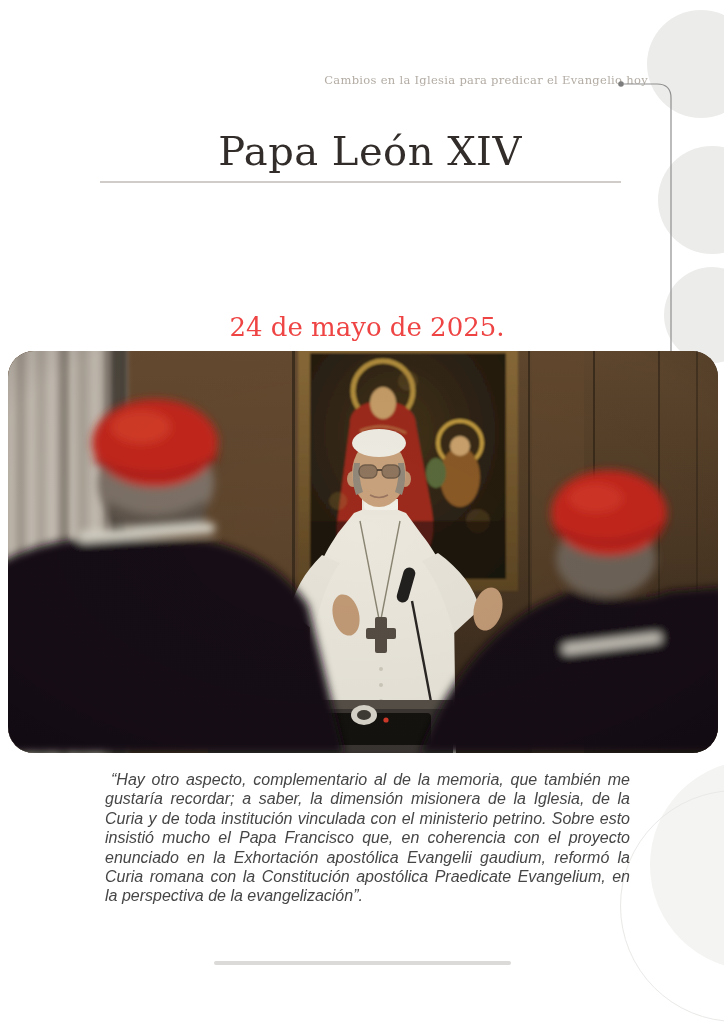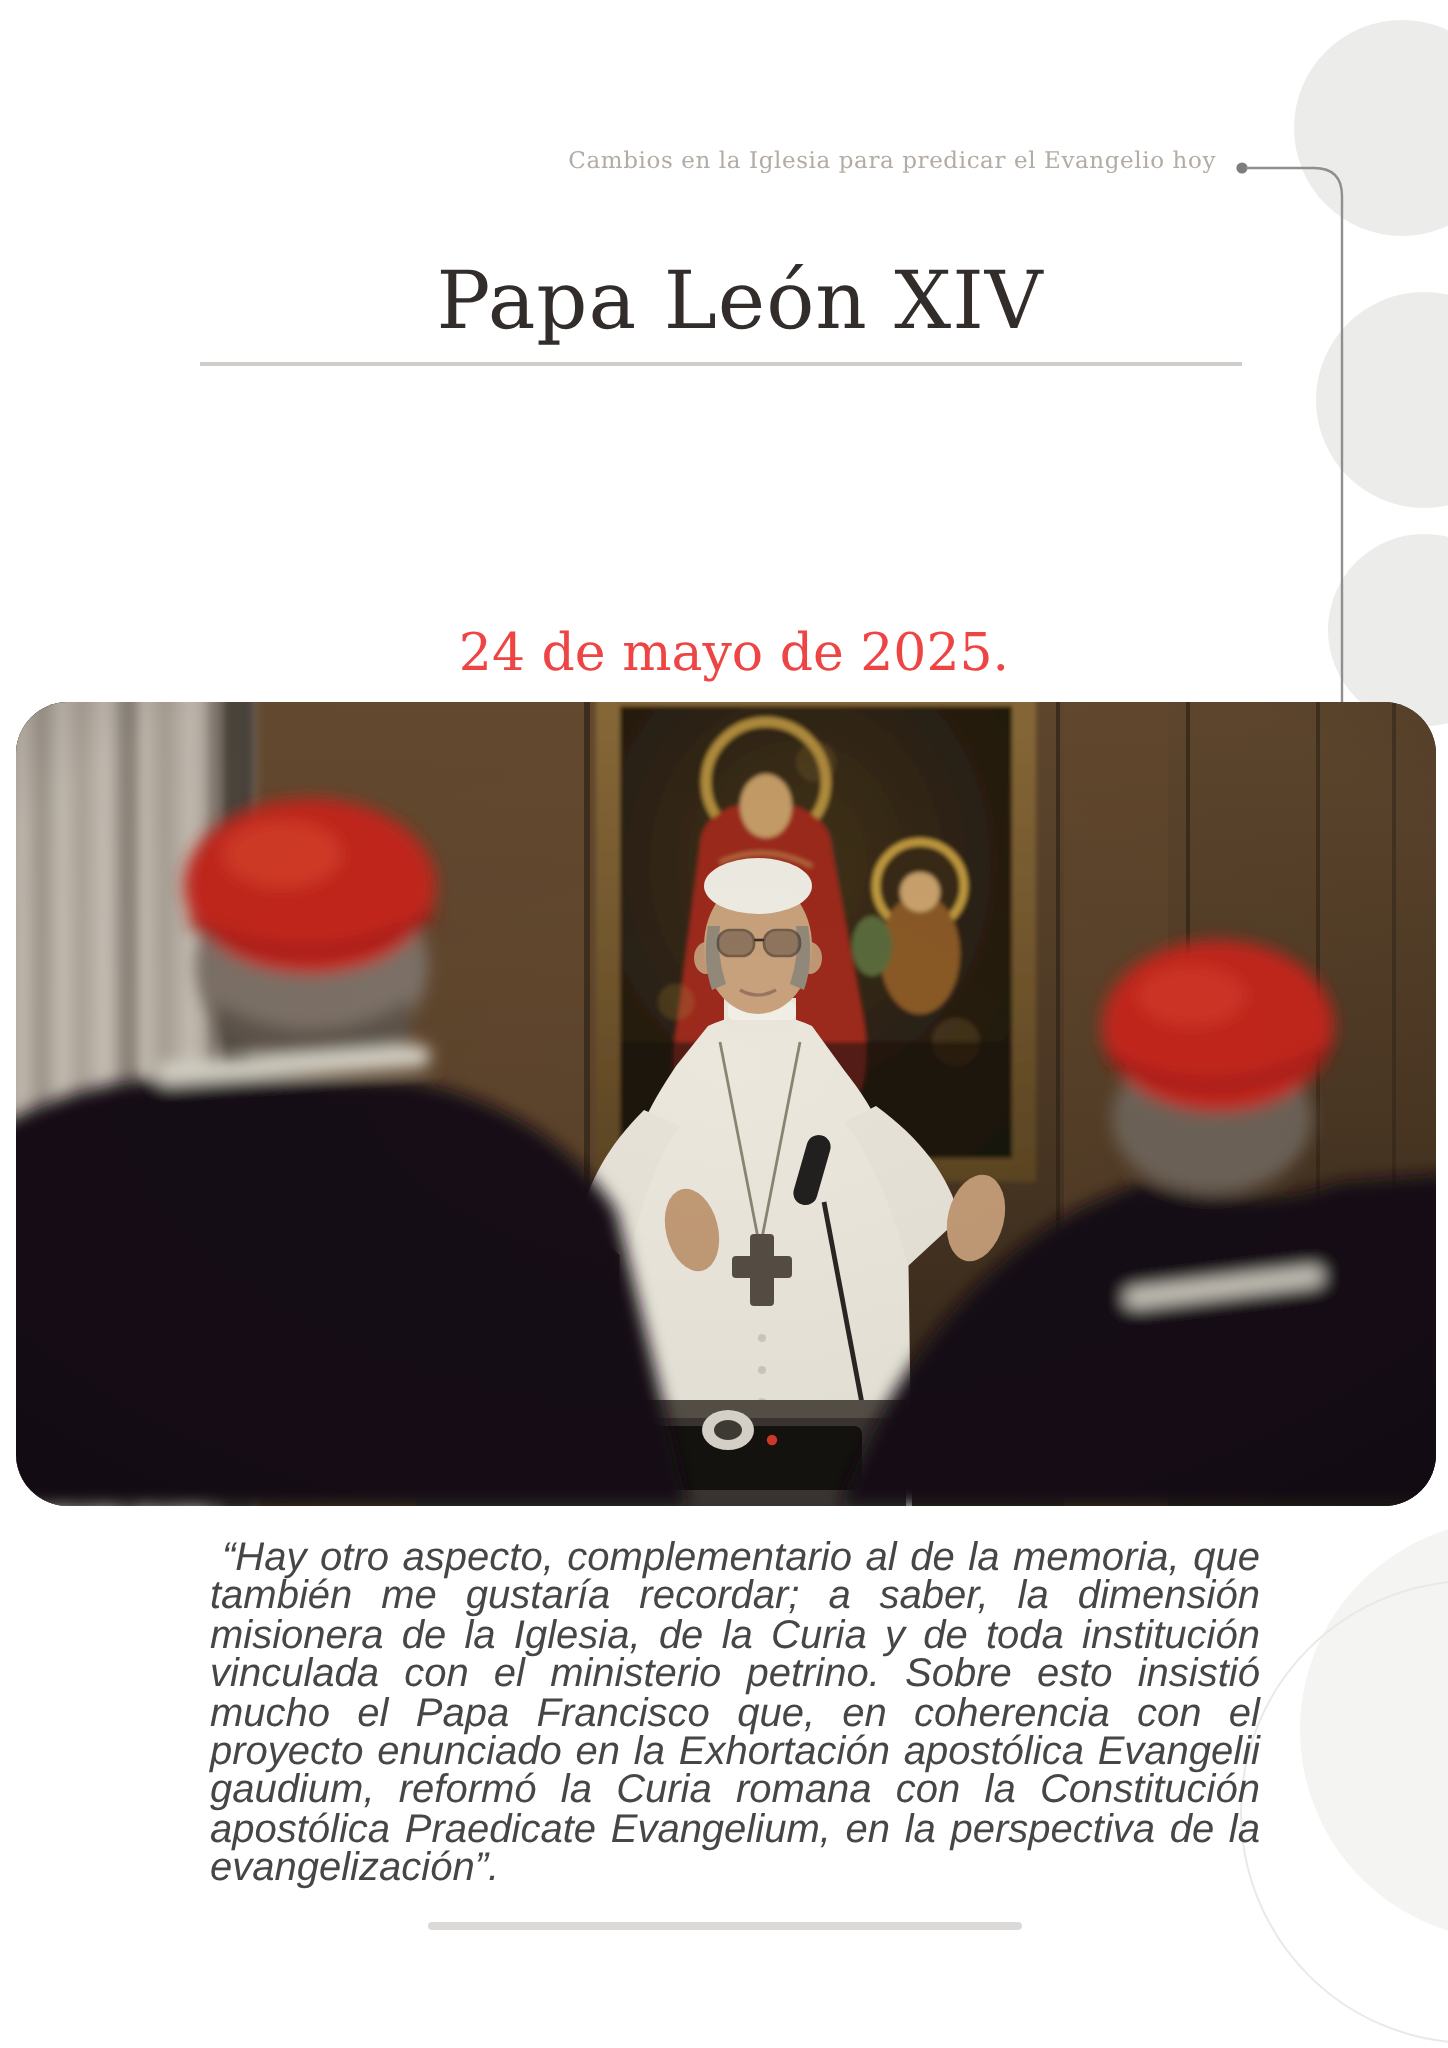--- a/index.html
+++ b/index.html
@@ -6,35 +6,35 @@
   #page{position:relative;width:724px;height:1024px;background:#ffffff;overflow:hidden;
         font-family:"DejaVu Serif","Liberation Serif",serif;}
   
   .deco-circle{position:absolute;border-radius:50%;background:#ececeb;}
   .deco-circle.faint{background:#f4f4f2;}
   .deco-circle.outline{background:transparent;border:1px solid #e9e9e7;}
   
   #kicker-line{position:absolute;left:610px;top:70px;}
   
   .kicker{position:absolute;top:73px;left:0;width:608px;text-align:right;
-          font-size:11.5px;letter-spacing:.3px;color:#b3aca4;}
+          font-size:11.5px;letter-spacing:.3px;color:#b3aca4;padding-left:40px;}
   
   .title{position:absolute;top:128px;left:10px;width:720px;text-align:center;
          font-size:40px;color:#322d2a;letter-spacing:.5px;}
   .title-rule{position:absolute;left:100px;top:181px;width:521px;height:2px;background:#cfccca;}
   
   .dateline{position:absolute;top:312px;left:12px;width:710px;text-align:center;
             font-size:26px;color:#ef4444;}
   
   .photo{position:absolute;left:8px;top:351px;width:710px;height:402px;border-radius:26px;
          overflow:hidden;background:#3c2c1d;}
   
   .quote{position:absolute;left:105px;top:770px;width:525px;
          font-family:"Liberation Sans","DejaVu Sans",sans-serif;font-style:italic;
-         font-size:20px;line-height:19.4px;color:#464646;text-align:justify;text-indent:6px;}
+         font-size:16px;line-height:19.4px;color:#464646;text-align:justify;text-indent:6px;}
   
   .bottom-rule{position:absolute;left:214px;top:961px;width:297px;height:4px;border-radius:2px;background:#dcdad8;}
 </style>
 </head>
 <body>
 
 <div id="page">
 
   <div class="deco-circle" style="left:647px;top:10px;width:108px;height:108px;"></div>
   <div class="deco-circle" style="left:658px;top:146px;width:108px;height:108px;"></div>

